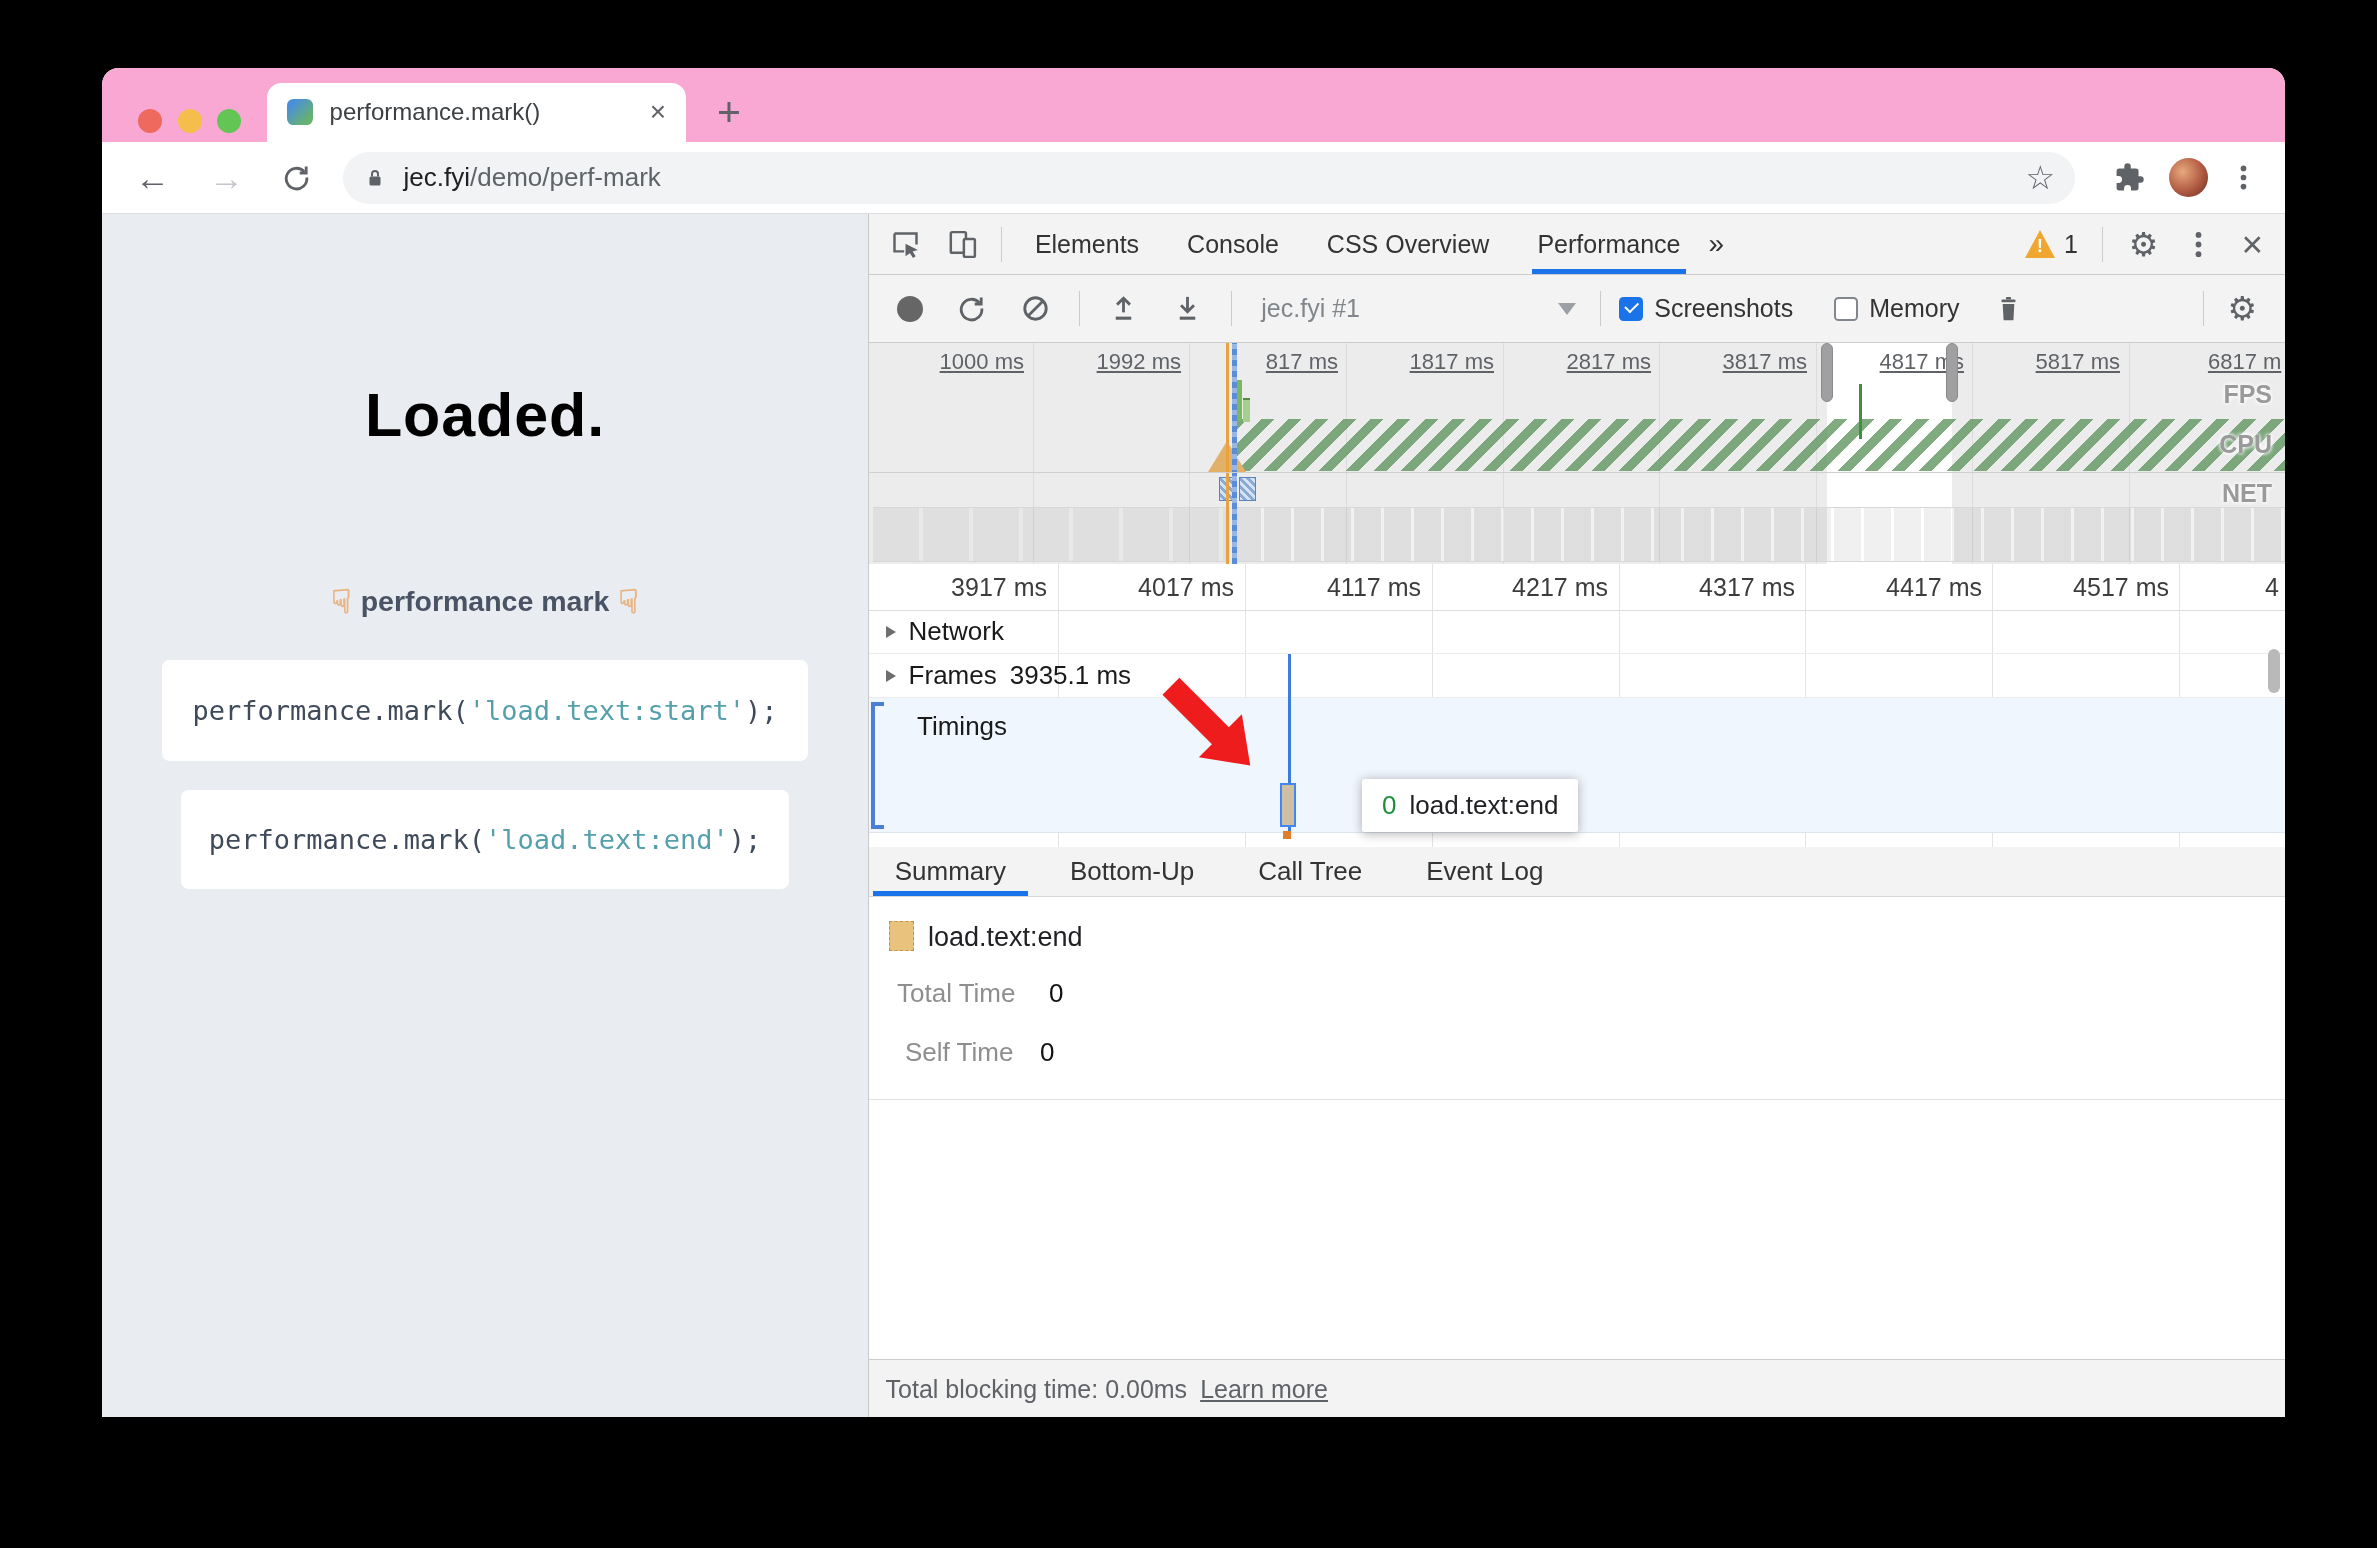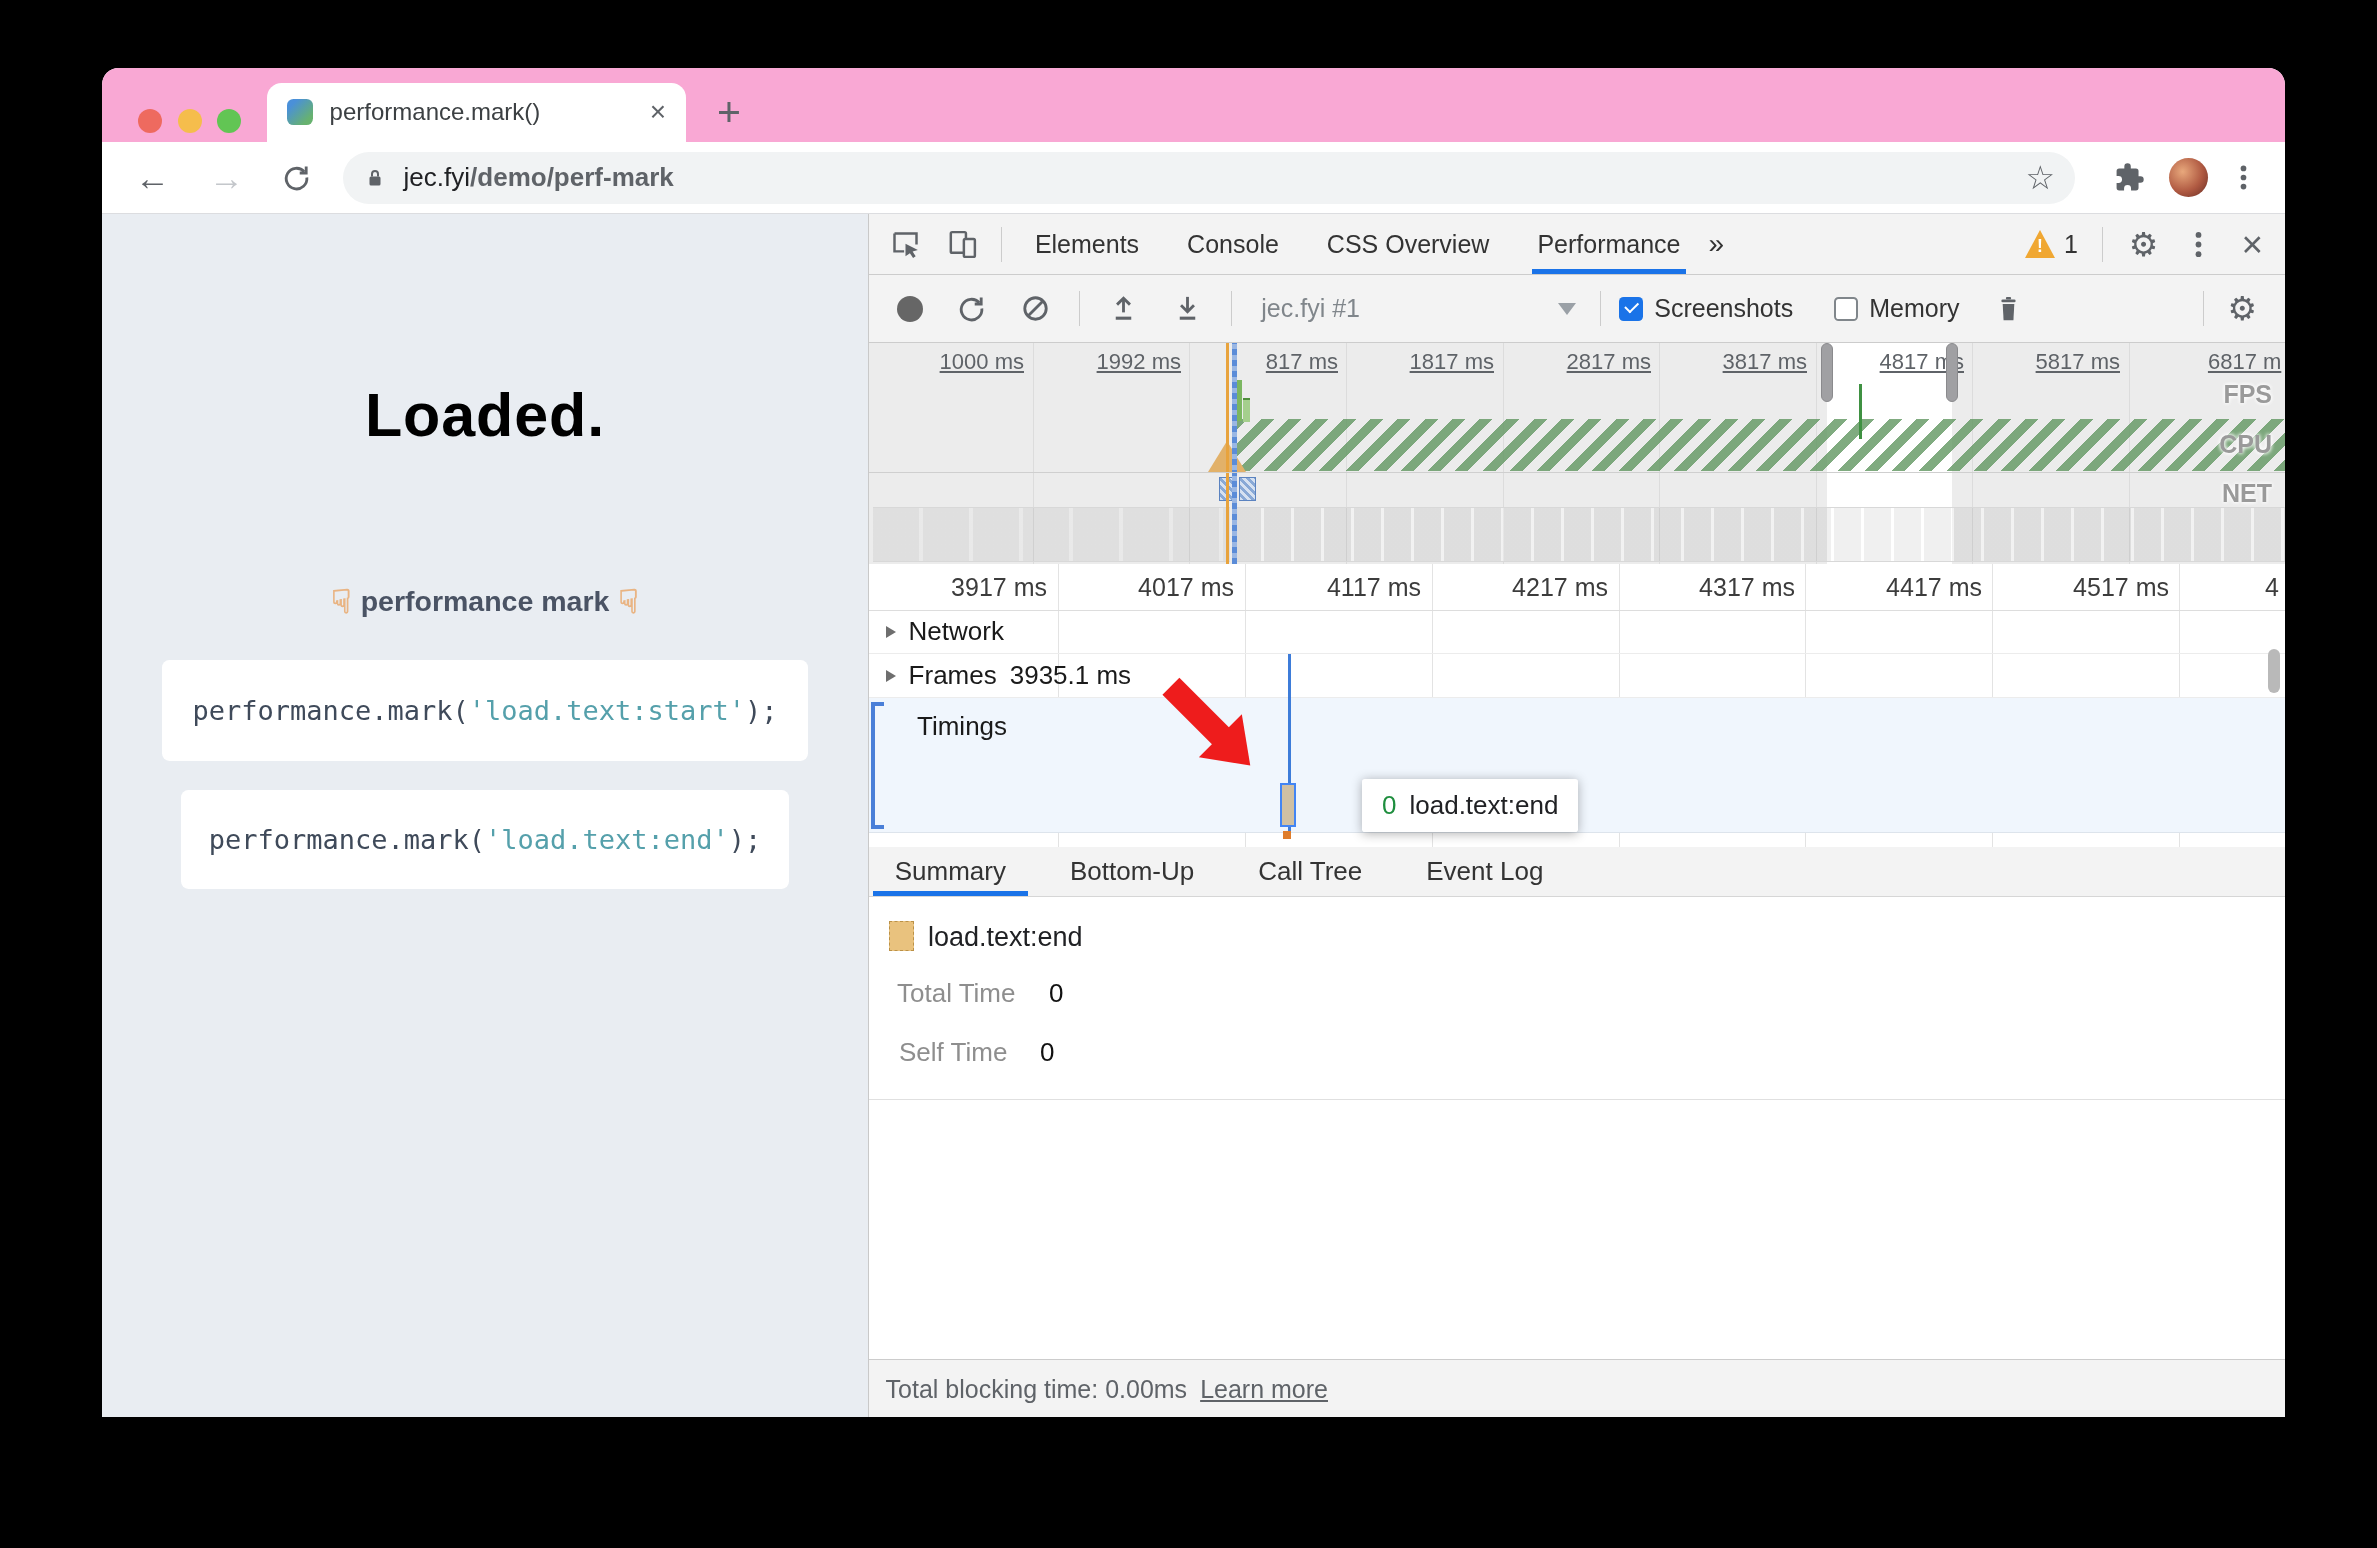--- a/index.html
+++ b/index.html
@@ -23,21 +23,21 @@
 
   .navbar{height:72px;background:#fff;display:flex;align-items:center;border-bottom:0.9px solid #dcdde0;box-sizing:border-box;}
   .nav-ic{font-size:35px;color:#5f6368;line-height:1;}
   .nav-back{margin-left:33px;}
   .nav-fwd{margin-left:39px;color:#c4c7cb;}
   .nav-reload{margin-left:37px;width:31px;height:31px;color:#5f6368;}
   .omnibox{flex:1;height:52px;margin-left:31px;margin-right:13px;background:#f1f3f4;border-radius:26px;
            display:flex;align-items:center;padding:0 20px;box-sizing:border-box;}
   .lock{width:24px;height:24px;color:#5f6368;flex:none;}
   .url{margin-left:16.6px;font-size:26px;color:#202124;white-space:nowrap;}
-  .url .path{color:#5f6368;font-weight:bold;}
+  .url .path{color:#5f6368;}
   .omni-spacer{flex:1;}
   .star{font-size:33px;color:#5f6368;}
   .puzzle{width:31px;height:31px;color:#5f6368;margin-left:26px;}
   .avatar{width:39px;height:39px;border-radius:50%;margin-left:24px;
           background:radial-gradient(circle at 35% 35%,#e8a87c,#b05a42 55%,#6e3027 95%);}
   .menu-dots{width:31px;height:31px;color:#5f6368;margin-left:20px;margin-right:26px;}
 
   
   .content{display:flex;height:1203px;}
   .page{position:relative;width:766px;background:#e9edf2;flex:none;}
@@ -378,21 +378,21 @@
         <div class="btab" style="margin-left:20px">
               <span>Event Log</span>
             </div>
       </div>
 
       <div class="summary">
         <div class="swatch"></div>
         <span class="sum-title">load.text:end</span>
         <span class="sum-lab" style="left:28px;top:81px">Total Time</span>
         <span class="sum-val" style="left:180px;top:81px">0</span>
-        <span class="sum-lab" style="left:30px;top:140px">Self Time</span>
+        <span class="sum-lab" style="left:36px;top:140px">Self Time</span>
         <span class="sum-val" style="left:171px;top:140px">0</span>
         <div class="sum-div"></div>
       </div>
 
       <div class="statusbar">
         <span class="status-text">Total blocking time: 0.00ms</span>
         <span class="status-link">Learn more</span>
       </div>
 
     </div>

